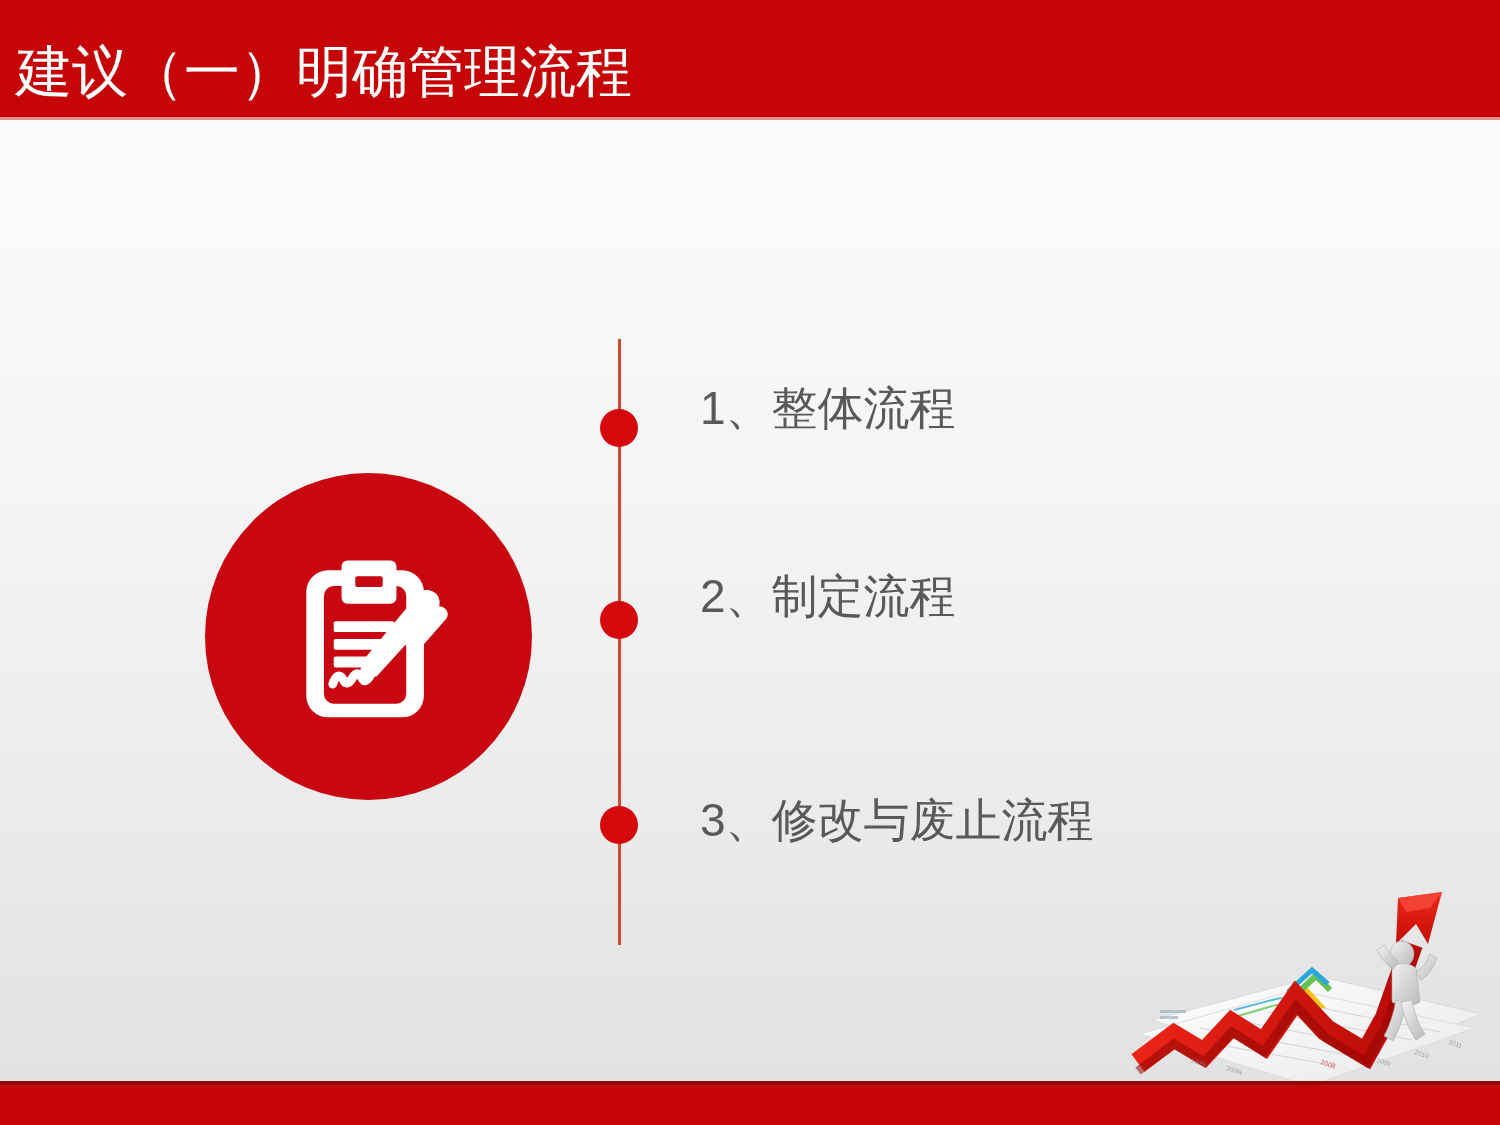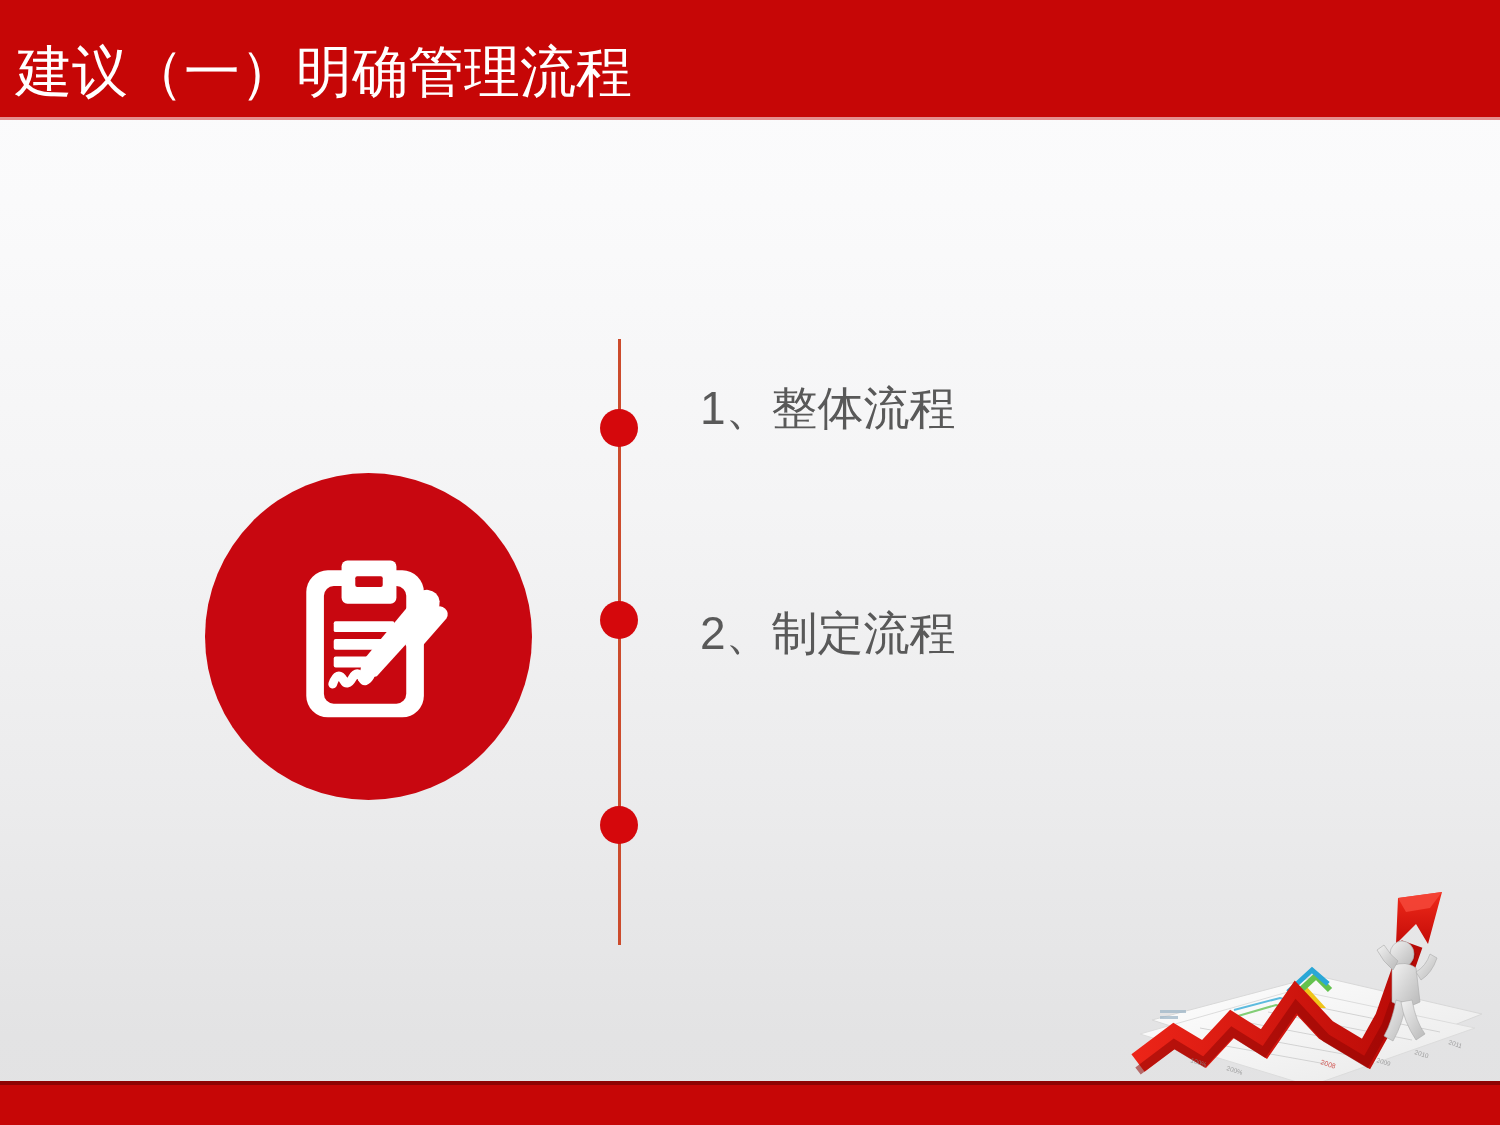--- a/index.html
+++ b/index.html
@@ -90,21 +90,21 @@
   .item-label {
     position: absolute;
     left: 700px;
     font-size: 46px;
     font-weight: normal;
     color: #595959;
     white-space: nowrap;
     line-height: 58px;
   }
   .label-1 { top: 379px; }
-  .label-2 { top: 604px; text-align: right; }
+  .label-2 { top: 567px; text-align: right; }
   .label-3 { top: 791px; }
 
   
   .footer-bar {
     position: absolute;
     left: 0;
     bottom: 0;
     width: 1500px;
     height: 44px;
     background: #c60606;
@@ -156,20 +156,21 @@
   </div>
 
   <div class="timeline-line"></div>
 
   <div class="timeline-dot dot-1"></div>
   <div class="timeline-dot dot-2"></div>
   <div class="timeline-dot dot-3"></div>
 
   <div class="item-label label-1">1、整体流程</div>
   <div class="item-label label-2">2、制定流程</div>
+  <div class="item-label label-3">3、修改与废止流程</div>
 
   <div class="growth-art">
     <svg viewBox="0 0 370 232" xmlns="http://www.w3.org/2000/svg" aria-hidden="true">
       <defs>
         <linearGradient id="paperG" x1="0" y1="0" x2="1" y2="1">
           <stop offset="0%" stop-color="#ffffff"></stop>
           <stop offset="100%" stop-color="#e8e8e8"></stop>
         </linearGradient>
         <linearGradient id="redG" x1="0" y1="0" x2="0" y2="1">
           <stop offset="0%" stop-color="#f02a1a"></stop>

